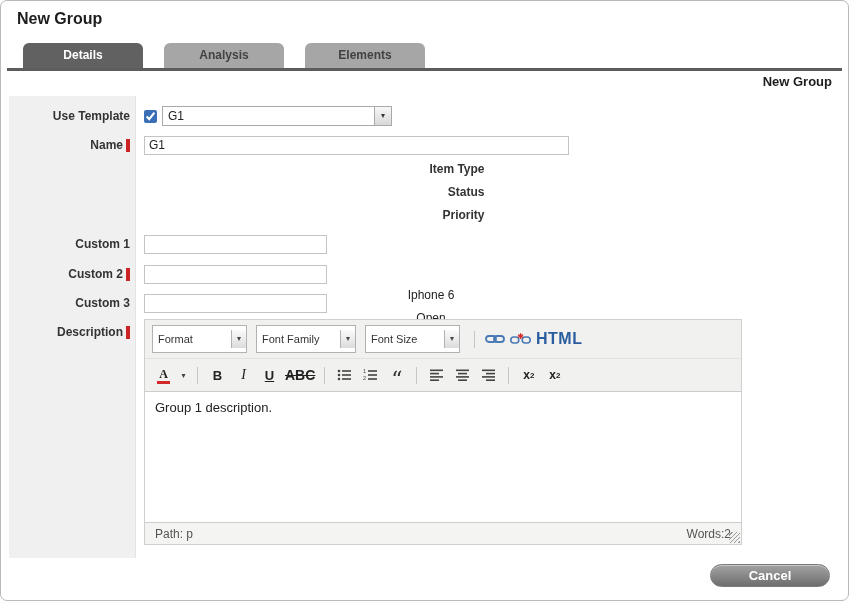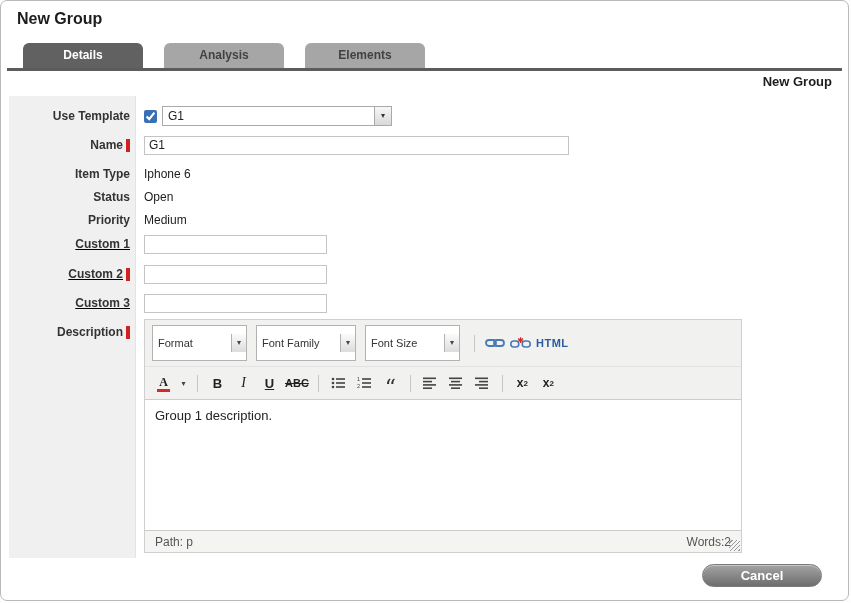--- a/index.html
+++ b/index.html
@@ -31,22 +31,22 @@
     padding-top: 8px; font-size: 12px; }
   .row { display: flex; align-items: center; }
   .lbl { width: 126px; flex: 0 0 126px; text-align: right; padding-right: 5px;
     font-weight: bold; color: #333; white-space: nowrap; }
   .req { display: inline-block; width: 4px; height: 13px; background: #cc2222;
     margin-left: 3px; vertical-align: text-bottom; }
   .val { padding-left: 9px; display: flex; align-items: center; color: #222; }
 
   .row-template { height: 24px; margin-bottom: 6px; }
   .row-name { height: 22px; margin-bottom: 6px; }
-  .row-info { height: 23px; }
-  .row-custom { height: 22px; text-decoration: underline; }
+  .row-info { height: 23px; flex-direction: column; }
+  .row-custom { height: 22px; }
   .mb2 { margin-bottom: 2px; } .mb8 { margin-bottom: 8px; }
   .mb7 { margin-bottom: 7px; } .mb5 { margin-bottom: 5px; }
   .row-desc { align-items: flex-start; }
   .row-desc .lbl { padding-top: 6px; }
 
   .cb { width: 13px; height: 13px; margin-right: 5px; accent-color: #3b6fb5; }
 
   .combo { width: 230px; height: 20px; background: #fff; border: 1px solid #a9a9a9;
     display: flex; align-items: center; justify-content: space-between; cursor: pointer; }
   .combo .combo-text { padding-left: 5px; font-size: 12px; color: #222; }
@@ -58,57 +58,57 @@
     font-family: "Liberation Sans", sans-serif; color: #222; }
   .ti-name { width: 425px; }
   .ti-custom { width: 183px; }
 
   
   .editor { width: 598px; border: 1px solid #cfcfcf; background: #fff; }
   .toolbar { background: #f1f1ef; border-bottom: 1px solid #ccc; }
   .trow { display: flex; align-items: center; gap: 3px; padding: 5px 7px; }
   .trow + .trow { border-top: 1px solid #e2e2e0; }
   .combo2 { display: inline-flex; align-items: center; justify-content: space-between;
-    height: 36px; background: #fff; border: 1px solid #b2b2b2; margin-right: 6px; cursor: pointer; }
+    height: 28px; background: #fff; border: 1px solid #b2b2b2; margin-right: 6px; cursor: pointer; }
   .combo2 span.txt { padding-left: 5px; font-size: 11px; color: #333; }
   .combo2 .arrowbox { width: 15px; height: 18px; line-height: 18px; text-align: center;
     font-size: 8px; color: #444; background: linear-gradient(#fbfbfb, #dcdcdc);
     border-left: 1px solid #b2b2b2; margin-left: 6px; }
   .w95 { width: 95px; } .w100 { width: 100px; }
 
   .tbtn { min-width: 23px; height: 22px; display: inline-flex; align-items: center;
     justify-content: center; cursor: pointer; border: 1px solid transparent;
     border-radius: 2px; color: #222; }
   .tsep { width: 1px; height: 17px; background: #c6c6c6; margin: 0 5px; }
 
   .g-bold { font-weight: bold; font-size: 13px; }
   .g-italic { font-style: italic; font-family: "Liberation Serif", serif; font-size: 14px; }
   .g-under { text-decoration: underline; font-size: 13px; font-weight: bold; }
-  .g-strike { text-decoration: line-through; font-size: 11px; font-weight: bold; letter-spacing: 0; }
+  .g-strike { text-decoration: line-through; font-size: 14px; font-weight: bold; letter-spacing: 0; }
   .g-quote { font-family: "DejaVu Serif", serif; font-size: 22px; line-height: 10px;
     color: #333; padding-top: 10px; }
   .g-subsup { font-size: 12px; font-weight: bold; }
   .g-subsup sub, .g-subsup sup { font-size: 8px; }
   .fontcolor { flex-direction: column; gap: 0; padding-top: 2px; }
   .fontcolor .A { font-weight: bold; font-size: 12px; line-height: 11px;
     font-family: "Liberation Serif", serif; }
   .fontcolor .redbar { display: block; width: 13px; height: 3px; background: #d22a2a; margin-top: 1px; }
   .carat { min-width: 11px; font-size: 8px; color: #444; }
-  .html-btn { color: #2a5d9f; font-size: 11px; font-weight: bold; letter-spacing: .5px; }
+  .html-btn { color: #2a5d9f; font-size: 16px; font-weight: bold; letter-spacing: .5px; }
 
   .canvas { height: 130px; padding: 8px 10px; font-size: 13px; color: #222;
     background: #fff; cursor: text; }
   .statusbar { position: relative; height: 22px; background: #f4f4f3; border-top: 1px solid #ccc;
     display: flex; align-items: center; justify-content: space-between; padding: 0 10px;
     font-size: 12px; color: #555; }
   .resize-handle { position: absolute; right: 1px; bottom: 1px; width: 11px; height: 11px;
     background: repeating-linear-gradient(135deg, transparent 0 2px, #999 2px 3px); cursor: nwse-resize; }
 
   
-  .actions { position: absolute; right: 26px; bottom: 13px; display: flex; gap: 14px; }
+  .actions { position: absolute; right: 18px; bottom: 13px; display: flex; gap: 14px; }
   .btn { min-width: 120px; height: 23px; line-height: 21px; text-align: center; color: #fff;
     font-weight: bold; font-size: 13px; background: linear-gradient(#a3a3a3, #6e6e6e);
     border: 1px solid #7a7a7a; border-radius: 12px; cursor: pointer;
     box-shadow: inset 0 1px 0 rgba(255,255,255,.4); }
 </style>
 </head>
 <body>
 
 <div class="window">
 

